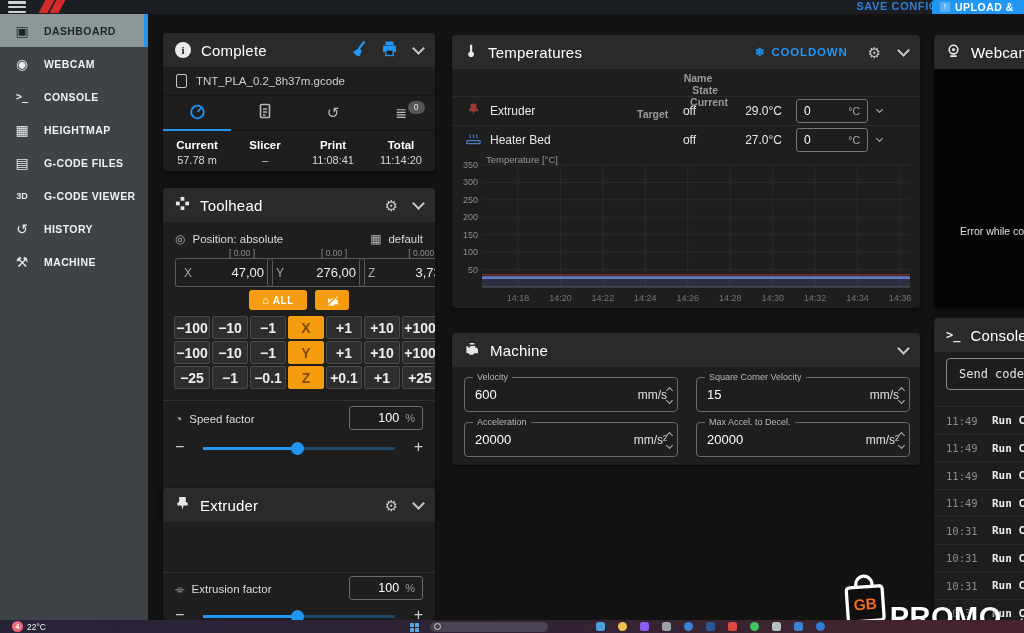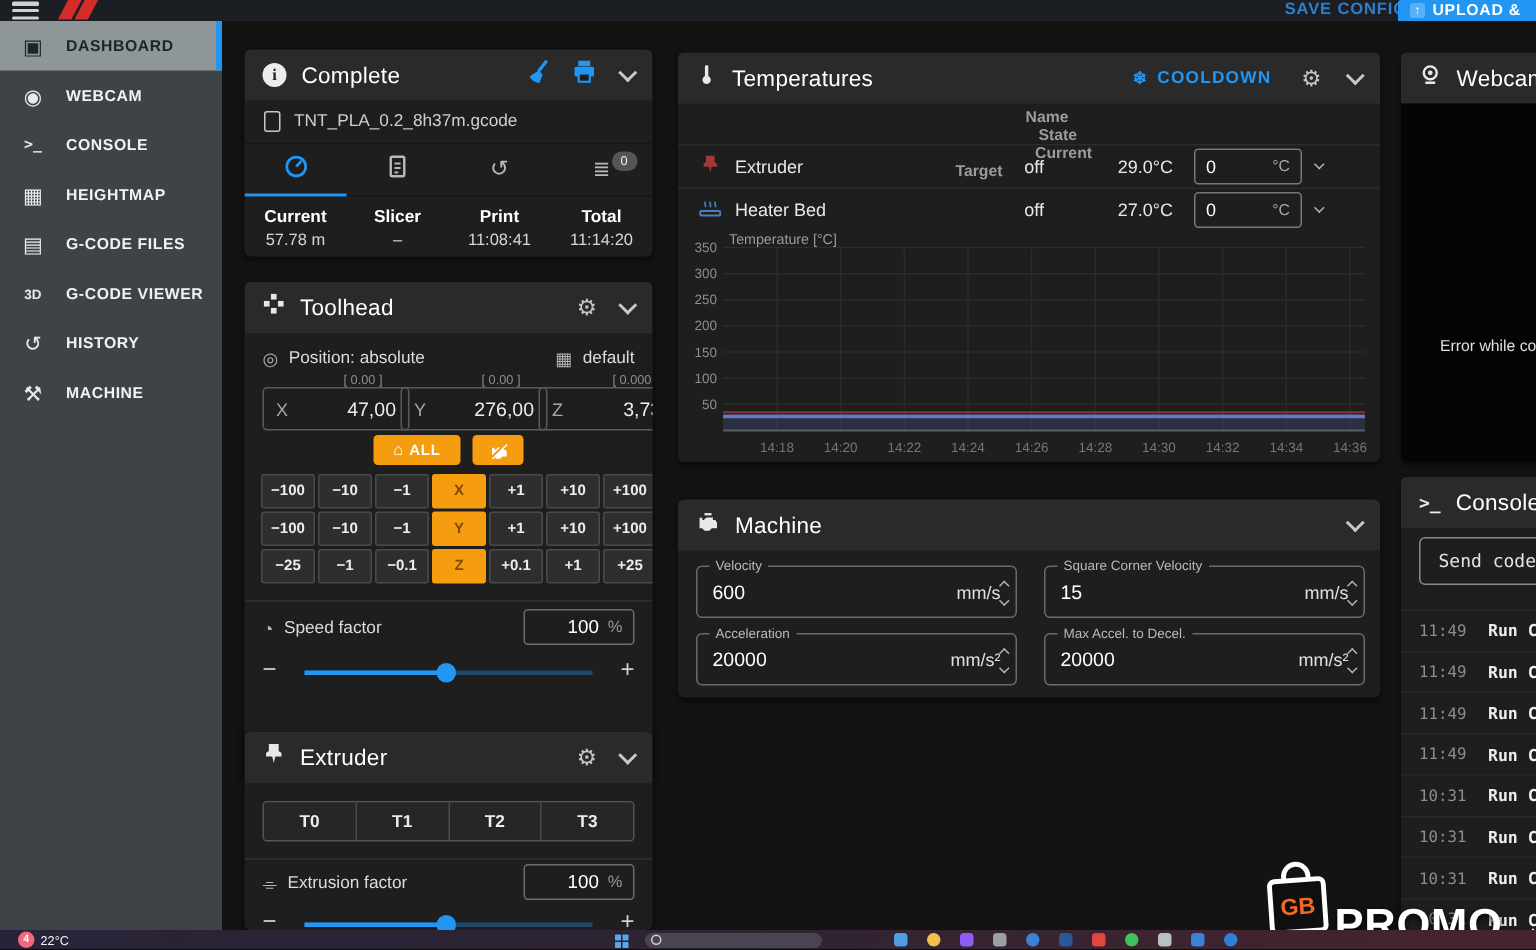--- a/index.html
+++ b/index.html
@@ -54,21 +54,21 @@
   .th-row{position:absolute;left:12px;right:12px;display:flex;align-items:center;gap:7px;font-size:11.5px;color:#dcdcdc;}
   .mini-ic{color:#b5b5b5;font-size:12px;}
   .axis-box{position:absolute;width:80px;height:27px;border:1px solid #5a5a5a;border-radius:3px;display:flex;align-items:center;padding:0 8px;cursor:text;}
   .axis-box .al{color:#a8a8a8;font-size:12px;}
   .axis-box .av{flex:1;text-align:right;color:#ececec;font-size:13px;}
   .axis-off{position:absolute;width:80px;text-align:right;font-size:8.5px;color:#8d8d8d;}
   .obtn{height:20px;border-radius:3px;background:#f59d0e;display:flex;align-items:center;justify-content:center;gap:4px;cursor:pointer;}
   .obtn .ht{color:#fff;font-size:10px;font-weight:bold;letter-spacing:.5px;}
   .jrow{position:absolute;left:11px;display:flex;gap:2px;}
   .jbtn{width:34px;height:21px;background:#2e2e2e;border:1px solid #4a4a4a;border-radius:2px;color:#ededed;
-     font-size:10px;font-weight:bold;display:flex;align-items:center;justify-content:center;cursor:pointer;}
+     font-size:14px;font-weight:bold;display:flex;align-items:center;justify-content:center;cursor:pointer;}
   .jbtn.ax{background:#f59d0e;border-color:#f59d0e;color:#7d4c00;}
   .divline{position:absolute;left:0;right:0;height:1px;background:#303030;}
   .factor-box{position:absolute;right:12px;width:58px;height:22px;border:1px solid #6c6c6c;border-radius:3px;
      display:flex;align-items:center;justify-content:flex-end;gap:6px;padding:0 7px;cursor:text;}
   .factor-box .fv{color:#fff;font-size:12.5px;}
   .factor-box .fu{color:#9a9a9a;font-size:11px;}
   .slider-row{position:absolute;left:12px;right:12px;height:20px;}
   .sl-minus,.sl-plus{position:absolute;top:0;color:#d0d0d0;font-size:16px;line-height:18px;cursor:pointer;}
   .sl-minus{left:0;} .sl-plus{right:0;}
   .sl-track{position:absolute;left:28px;right:28px;top:9px;height:2.5px;background:rgba(33,150,243,.35);cursor:pointer;}
@@ -362,26 +362,20 @@
       <span>
         <svg width="15" height="15" viewBox="0 0 16 16">
             <path d="M4.5 1h7v5l2 1.5V10h-4.4L8 14.5 6.9 10H2.5V7.5l2-1.5z" fill="#e8e8e8"></path>
           </svg>
       </span>
       <span class="ptitle">Extruder</span>
       <span class="spacer"></span>
       <span class="gear">⚙</span>
       <span class="cv click" style="margin-left:6px;"></span>
     </div>
-    <div class="tools" style="top:46px;" id="tools">
-        <div class="tool">T0</div>
-        <div class="tool">T1</div>
-        <div class="tool">T2</div>
-        <div class="tool">T3</div>
-      </div>
     <div class="divline" style="top:84px;"></div>
     <div class="th-row" style="top:94px;">
       <span class="mini-ic">⌯</span>
       <span>Extrusion factor</span>
     </div>
     <div class="factor-box" style="top:88px;">
       <span class="fv">100</span>
       <span class="fu">%</span>
     </div>
     <div class="slider-row" style="top:118px;">

